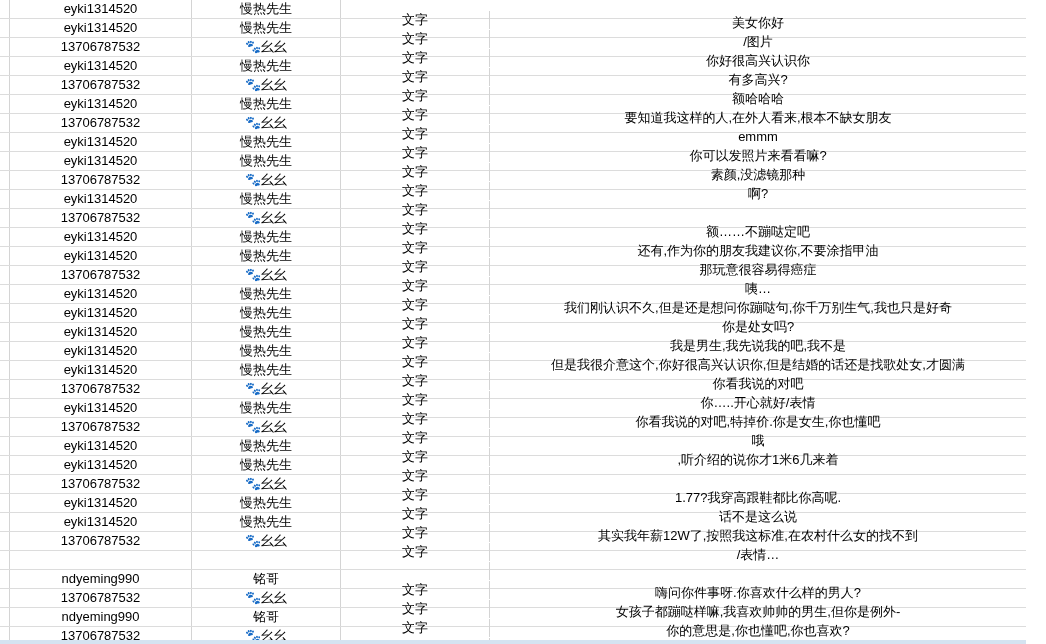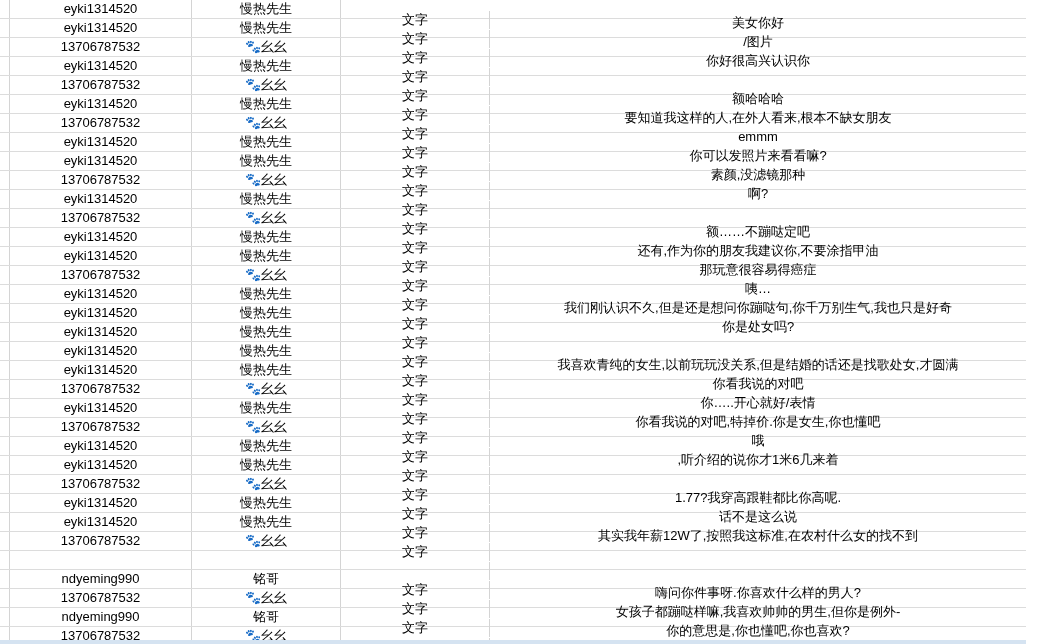--- a/index.html
+++ b/index.html
@@ -79,20 +79,21 @@
     <div class="cell col-name">🐾幺幺</div>
     <div class="cell col-type">文字</div>
     <div class="cell col-msg">你好很高兴认识你</div>
   </div>
 
   <div class="row">
     <div class="cell col-a"></div>
     <div class="cell col-id">eyki1314520</div>
     <div class="cell col-name">慢热先生</div>
     <div class="cell col-type">文字</div>
+    <div class="cell col-msg">有多高兴?</div>
   </div>
 
   <div class="row">
     <div class="cell col-a"></div>
     <div class="cell col-id">13706787532</div>
     <div class="cell col-name">🐾幺幺</div>
     <div class="cell col-type">文字</div>
     <div class="cell col-msg">额哈哈哈</div>
   </div>
 
@@ -189,28 +190,29 @@
     <div class="cell col-name">慢热先生</div>
     <div class="cell col-type">文字</div>
     <div class="cell col-msg">你是处女吗?</div>
   </div>
 
   <div class="row">
     <div class="cell col-a"></div>
     <div class="cell col-id">eyki1314520</div>
     <div class="cell col-name">慢热先生</div>
     <div class="cell col-type">文字</div>
-  </div>
-
-  <div class="row">
-    <div class="cell col-a"></div>
-    <div class="cell col-id">eyki1314520</div>
-    <div class="cell col-name">慢热先生</div>
-    <div class="cell col-type">文字</div>
-    <div class="cell col-msg">我喜欢青纯的女生,以前玩玩没关系,但是结婚的话还是找歌处女,才圆满</div>
+    <div class="cell col-msg">我是男生,我先说我的吧,我不是</div>
+  </div>
+
+  <div class="row">
+    <div class="cell col-a"></div>
+    <div class="cell col-id">eyki1314520</div>
+    <div class="cell col-name">慢热先生</div>
+    <div class="cell col-type">文字</div>
+    <div class="cell col-msg">但是我很介意这个,你好很高兴认识你,但是结婚的话还是找歌处女,才圆满</div>
   </div>
 
   <div class="row">
     <div class="cell col-a"></div>
     <div class="cell col-id">eyki1314520</div>
     <div class="cell col-name">慢热先生</div>
     <div class="cell col-type">文字</div>
     <div class="cell col-msg">你看我说的对吧</div>
   </div>
 
@@ -275,20 +277,21 @@
     <div class="cell col-name">慢热先生</div>
     <div class="cell col-type">文字</div>
     <div class="cell col-msg">其实我年薪12W了,按照我这标准,在农村什么女的找不到</div>
   </div>
 
   <div class="row">
     <div class="cell col-a"></div>
     <div class="cell col-id">13706787532</div>
     <div class="cell col-name">🐾幺幺</div>
     <div class="cell col-type">文字</div>
+    <div class="cell col-msg">/表情…</div>
   </div>
 
   <div class="row">
     <div class="cell col-a"></div>
     <div class="cell col-id"></div>
     <div class="cell col-name"></div>
     <div class="cell col-type"></div>
     <div class="cell col-msg"></div>
   </div>
 

